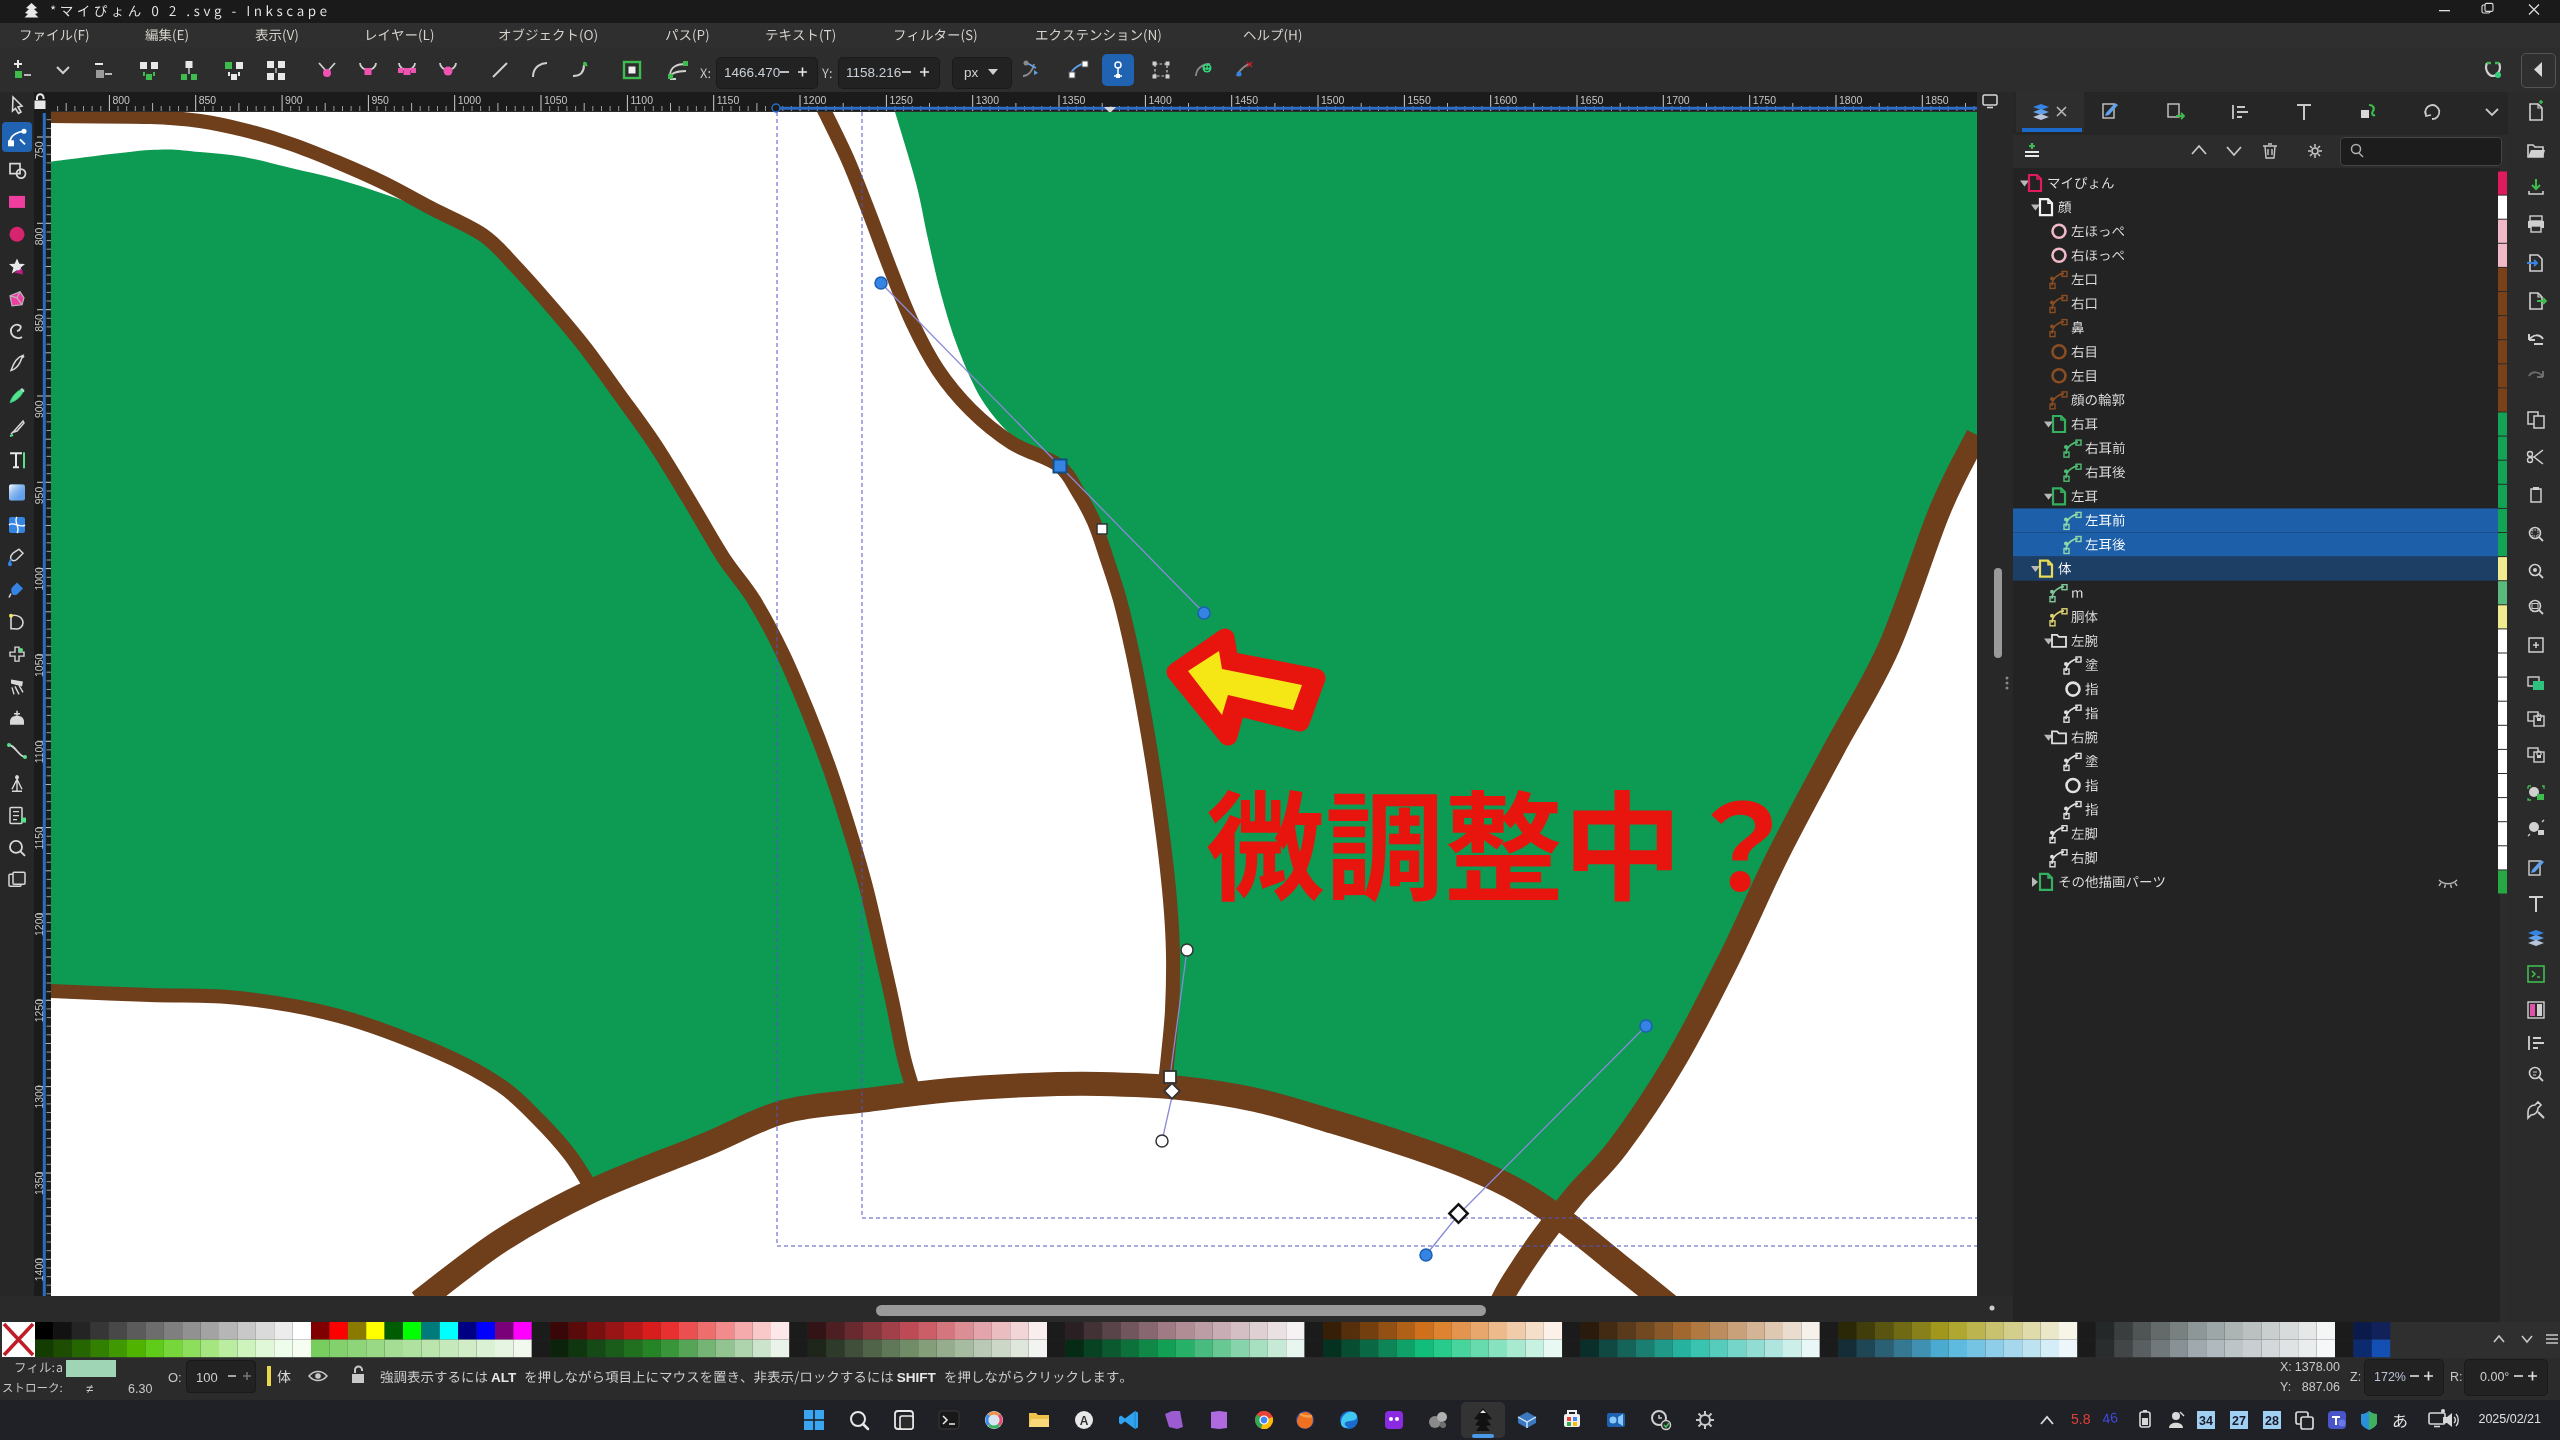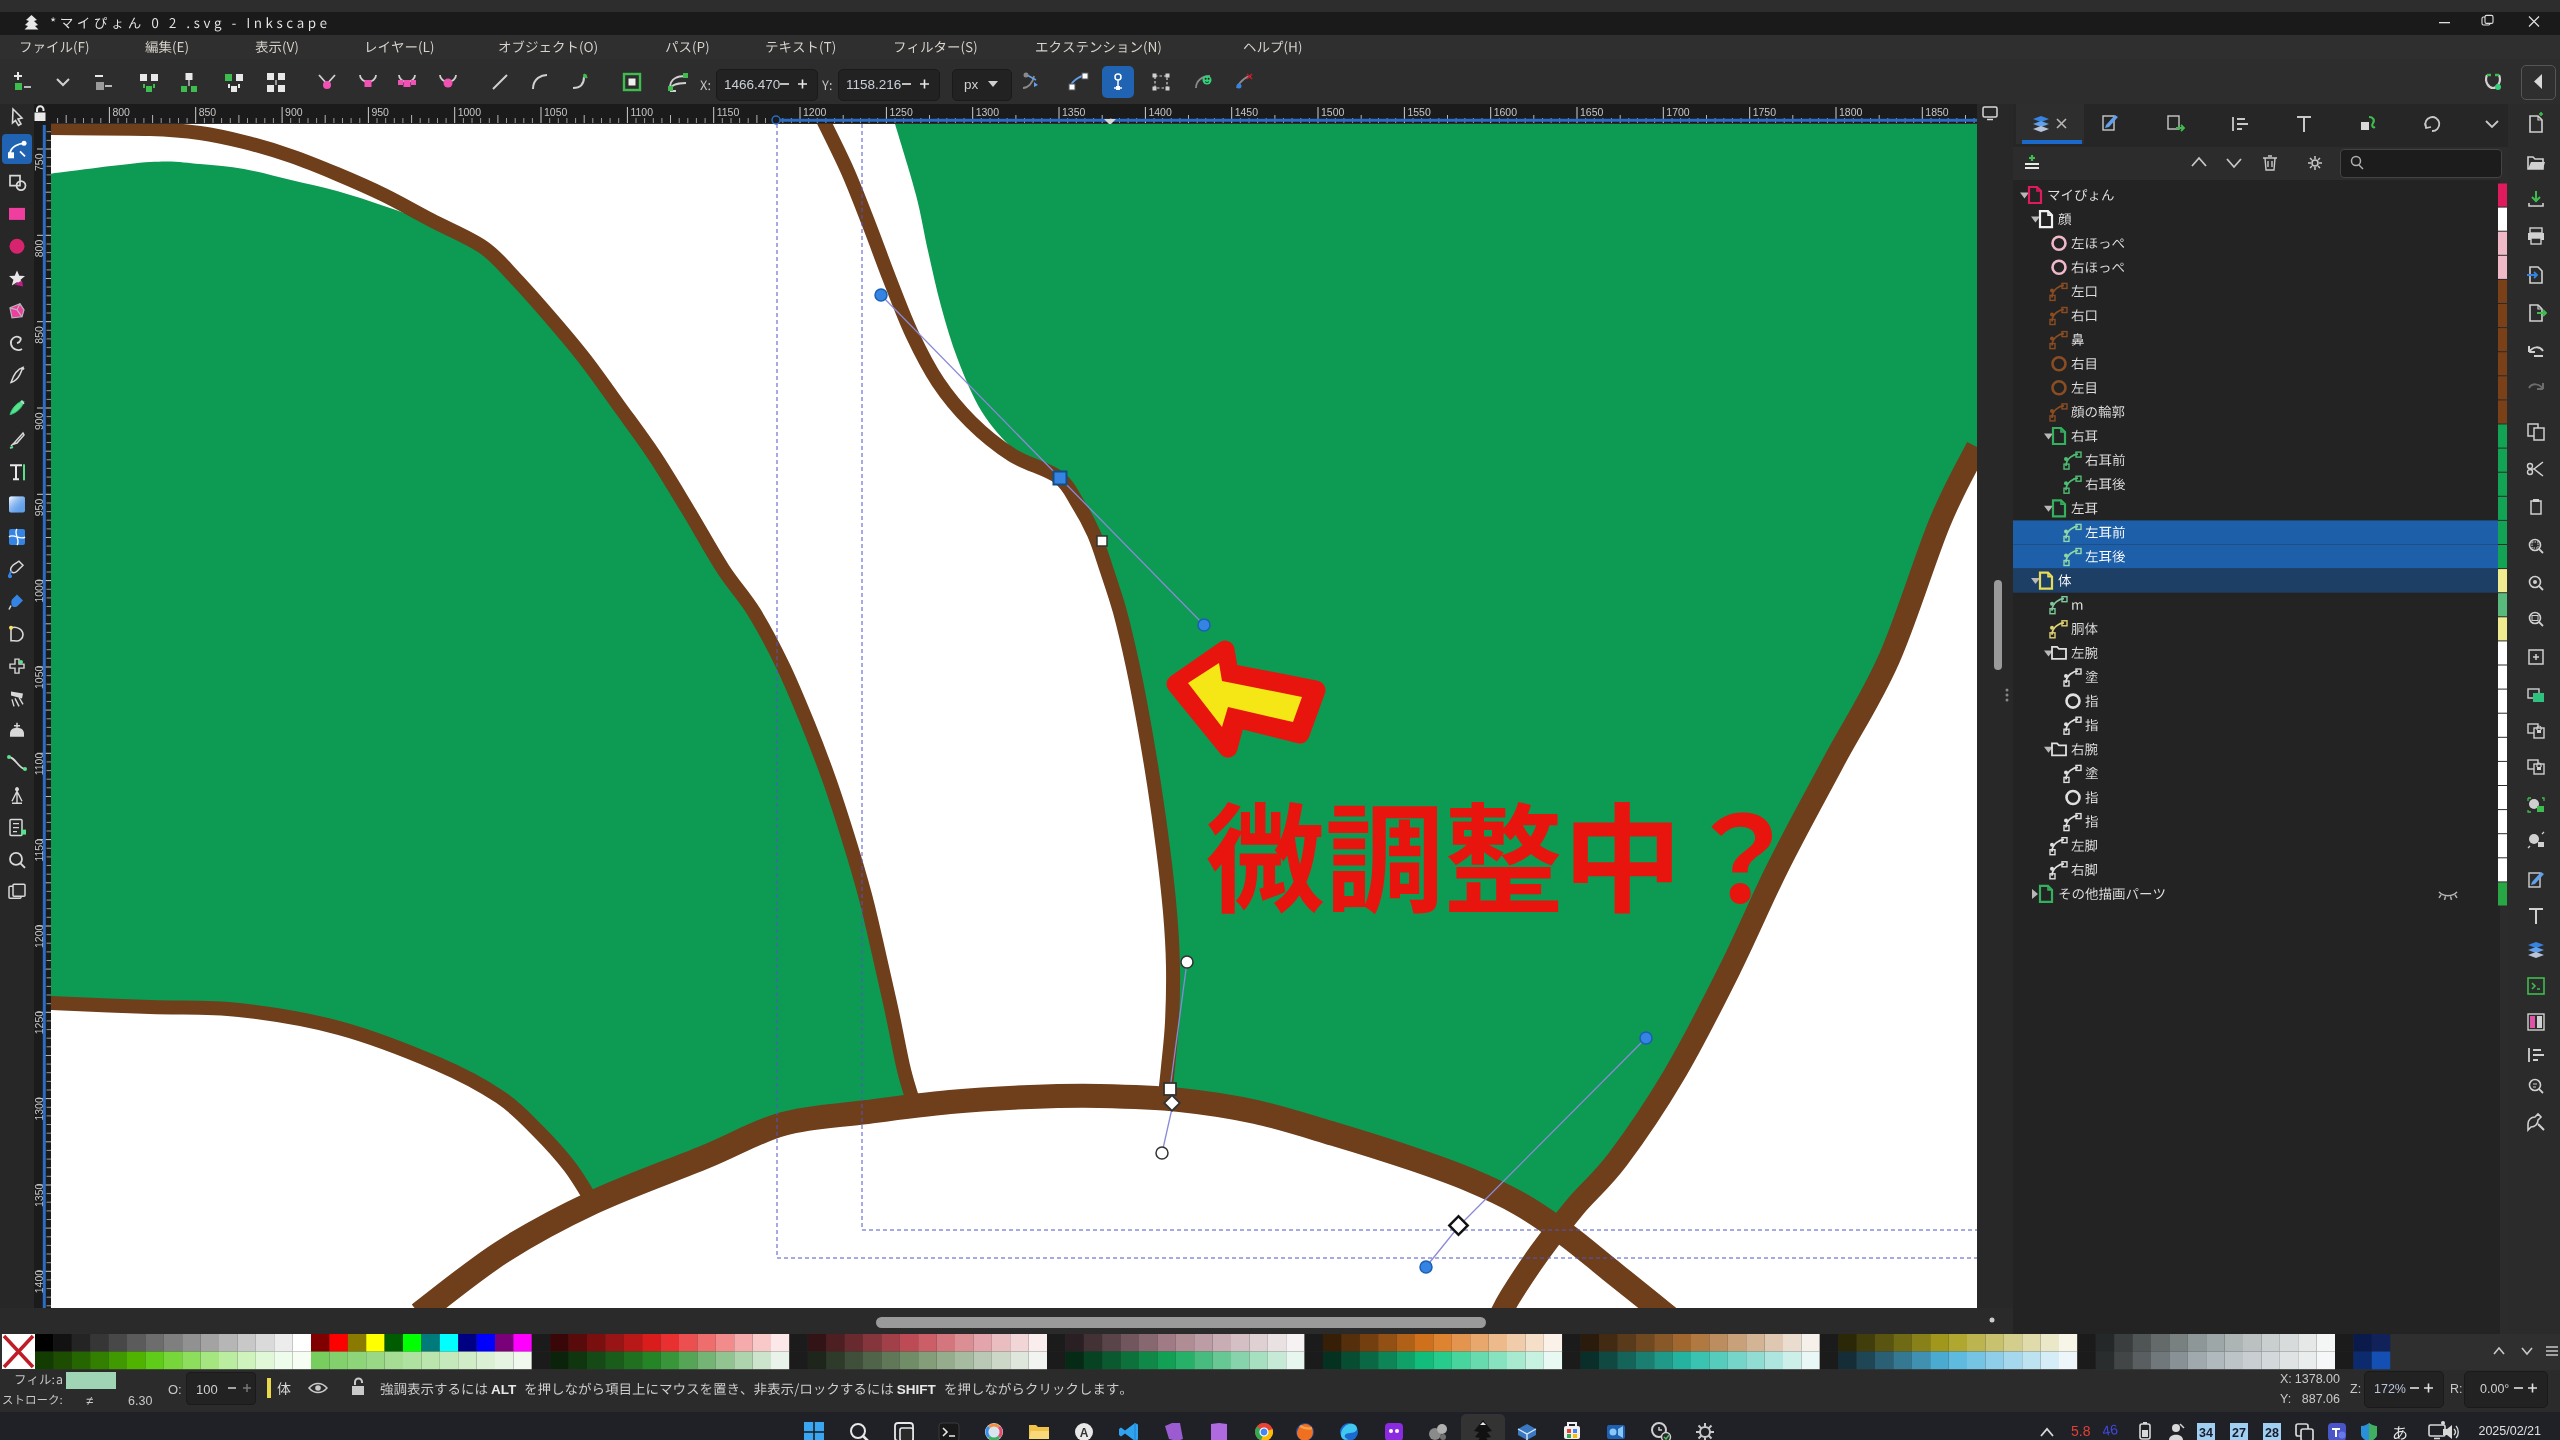--- a/index.html
+++ b/index.html
@@ -1,14 +1,14 @@
 <!DOCTYPE html>
 <html><head><meta charset="utf-8"><style>
 html,body{margin:0;padding:0;width:2560px;height:1440px;overflow:hidden;background:#2d2d2d;font-family:"Liberation Sans",sans-serif;}
-#root{position:absolute;left:0;top:0;width:2560px;height:1058px;margin-top:12px;}
+#root{position:absolute;left:0;top:0;width:2560px;height:1058px;}
 </style></head><body>
 <div id="root">
 <div style="position:absolute;left:0px;top:0px;width:2560px;height:23px;background:#1a1a1a"></div>
 <div style="position:absolute;left:0px;top:23px;width:2560px;height:24px;background:#2f2f2f"></div>
 <div style="position:absolute;left:0px;top:47px;width:2560px;height:45px;background:#2d2d2d"></div>
 <div style="position:absolute;left:0px;top:92px;width:34px;height:1204px;background:#272727"></div>
 <div style="position:absolute;left:34px;top:92px;width:1943px;height:19px;background:#1b1b1b"></div>
 <div style="position:absolute;left:34px;top:111px;width:17px;height:1185px;background:#1b1b1b"></div>
 <div style="position:absolute;left:51px;top:112px;width:1926px;height:1184px;background:#ffffff"></div>
 <div style="position:absolute;left:1977px;top:92px;width:36px;height:1204px;background:#282828"></div>

